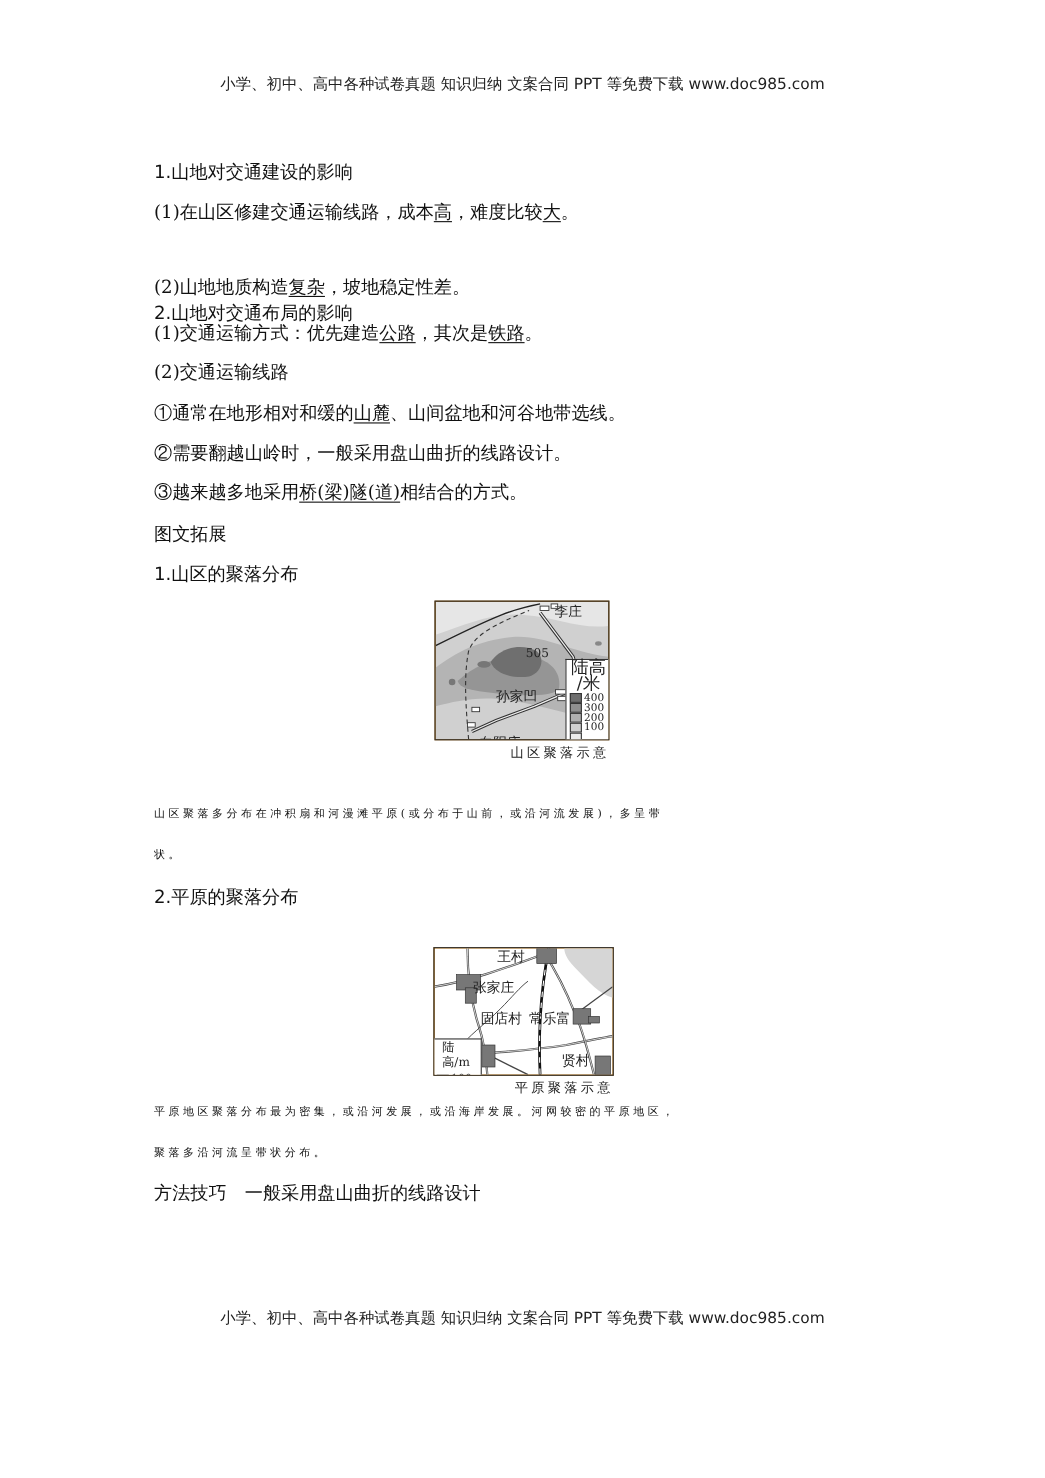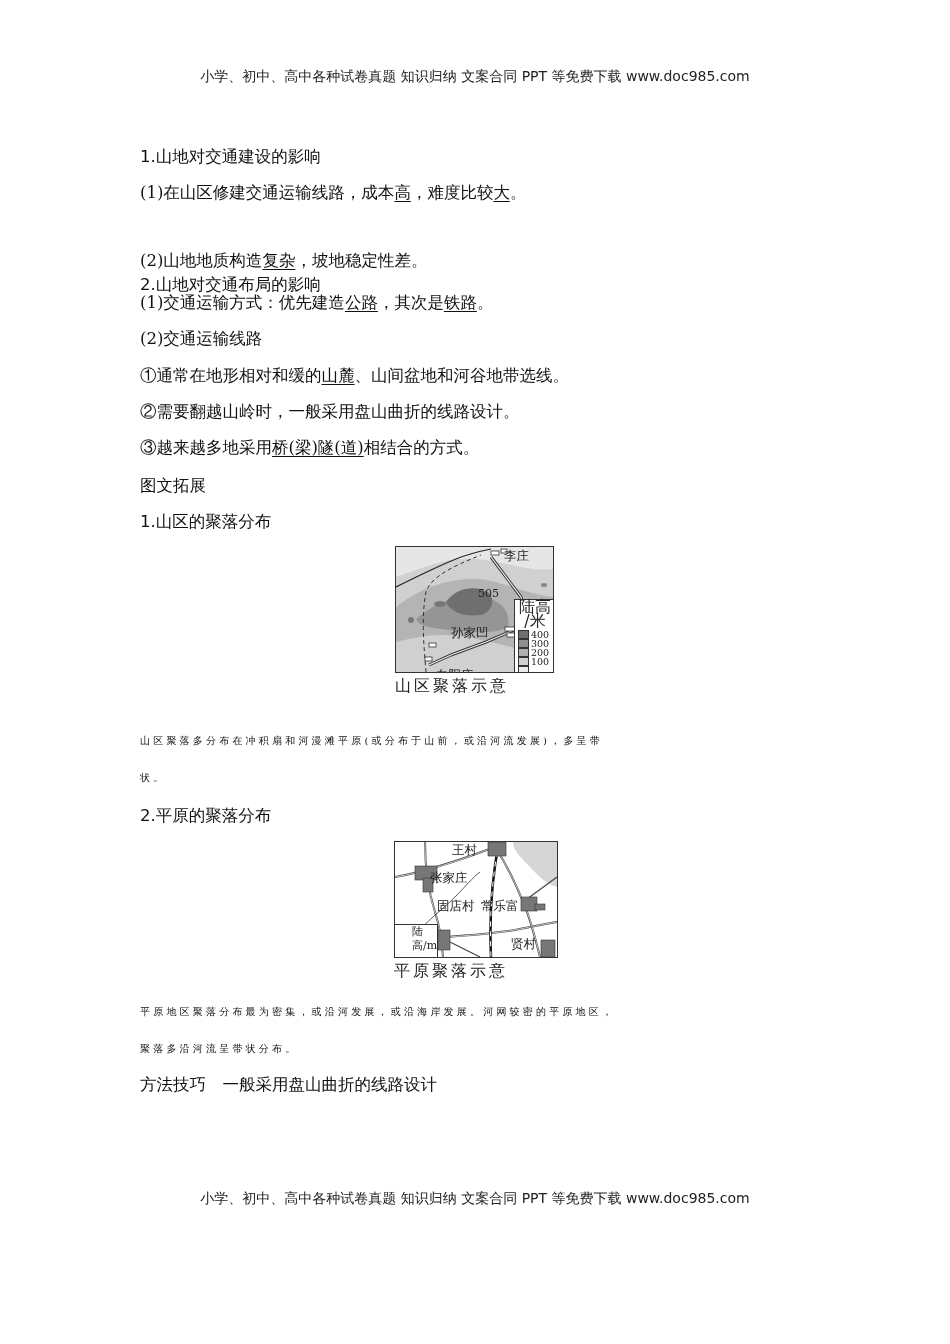--- a/index.html
+++ b/index.html
@@ -12,22 +12,22 @@
   .page-header { top: 68px; }
   .page-footer { top: 1190px; }
   .content { position: absolute; left: 140px; top: 0; width: 690px; }
   .line { position: absolute; left: 0; white-space: nowrap; font-size: 16.5px; line-height: 24px; }
   .heading { font-family: "DejaVu Sans", "Liberation Sans", sans-serif; font-size: 16.5px; }
   .body { font-family: "DejaVu Serif", "Liberation Serif", serif; font-size: 16.5px; }
   .para { font-family: "DejaVu Serif", "Liberation Serif", serif; font-size: 10px; letter-spacing: 3.2px; }
   u { text-decoration: underline; text-underline-offset: 3px; }
   .figure { position: absolute; }
   .map-box { border: 1.5px solid #333; background: #a16207; position: relative; overflow: hidden; }
-  .caption { text-align: left; font-family: Liberation Sans, sans-serif;
-             font-size: 16px; letter-spacing: 3px; color: #222; margin-top: 3px; }
+  .caption { text-align: right; font-family: Liberation Sans, sans-serif;
+             font-size: 12px; letter-spacing: 3px; color: #222; margin-top: 3px; }
   .map-label { position: absolute; font-family: "DejaVu Serif", "Liberation Serif", serif;
                font-size: 12.5px; color: #222; background: transparent; white-space: nowrap; }
   .legend { position: absolute; background: #fff; border-left: 1.5px solid #333; border-top: 1.5px solid #333; }
   .legend-title { font-family: "DejaVu Serif", "Liberation Serif", serif; font-size: 16px; line-height: 14px; text-align: center; color: #222; }
   .legend-row { display: flex; align-items: center; height: 9px; }
   .legend-swatch { width: 11px; height: 9px; border: 1px solid #333; box-sizing: border-box; }
   .legend-val { font-family: "DejaVu Serif", "Liberation Serif", serif; font-size: 9.5px; line-height: 9px; margin-left: 2px; color: #222; }
 </style>
 </head>
 <body>
@@ -114,21 +114,21 @@
     </div>
     <div class="caption">山区聚落示意</div>
   </div>
 
   <div class="line para" style="top:729px;">山区聚落多分布在冲积扇和河漫滩平原(或分布于山前，或沿河流发展)，多呈带</div>
   <div class="line para" style="top:766px;">状。</div>
 
   <div class="line heading" style="top:804px;">2.平原的聚落分布</div>
 
   <div class="figure" style="left:254px; top:841px;">
-    <div class="map-box" style="width:162px; height:115px;">
+    <div class="map-box" style="width:162px; height:115px;margin-top:20px;">
       <svg width="162" height="115" viewBox="0 0 162 115">
         <rect x="0" y="0" width="162" height="115" fill="#fff"></rect>
         <path d="M118,0 L162,0 L162,45 C150,42 140,30 130,20 C122,12 118,6 118,0 Z" fill="#d6d6d6"></path>
         <path d="M0,35 C30,30 60,20 100,5" stroke="#444" stroke-width="2" fill="none"></path>
         <path d="M0,35 C30,30 60,20 100,5" stroke="#fff" stroke-width="0.7" fill="none"></path>
         <path d="M0,98 C40,96 80,94 120,88 C140,84 150,82 162,80" stroke="#444" stroke-width="2" fill="none"></path>
         <path d="M0,98 C40,96 80,94 120,88 C140,84 150,82 162,80" stroke="#fff" stroke-width="0.7" fill="none"></path>
         <path d="M30,0 C30,20 32,45 40,70 C45,85 47,100 48,115" stroke="#444" stroke-width="2" fill="none"></path>
         <path d="M30,0 C30,20 32,45 40,70 C45,85 47,100 48,115" stroke="#fff" stroke-width="0.7" fill="none"></path>
         <path d="M100,5 C110,20 120,40 128,60 C135,75 140,95 145,115" stroke="#444" stroke-width="2" fill="none"></path>
@@ -147,21 +147,21 @@
           <rect x="140" y="62" width="10" height="6"></rect>
           <rect x="146" y="98" width="14" height="17"></rect>
         </g>
       </svg>
       <div class="map-label" style="left:57px; top:0px;">王村</div>
       <div class="map-label" style="left:35px; top:28px;">张家庄</div>
       <div class="map-label" style="left:42px; top:56px;">固店村</div>
       <div class="map-label" style="left:86px; top:56px;">常乐富</div>
       <div class="map-label" style="left:116px; top:94px;">贤村</div>
       <div class="legend" style="left:-1px; top:82px; width:43px; height:34px; border-left:none; border-right:1.5px solid #333;">
-        <div class="legend-title" style="font-size:11px; text-align:left; padding-left:18px;">陆高/m</div>
+        <div class="legend-title" style="font-size:11px; text-align:left; padding-left:8px;">陆高/m</div>
         <div class="legend-row" style="padding-left:3px; margin-top:3px; height:11px;">
           <div class="legend-swatch" style="background:#bdbdbd; height:10px;"></div>
           <span class="legend-val" style="font-size:10px;">100</span>
         </div>
       </div>
     </div>
     <div class="caption">平原聚落示意</div>
   </div>
 
   <div class="line para" style="top:1000px;">平原地区聚落分布最为密集，或沿河发展，或沿海岸发展。河网较密的平原地区，</div>

